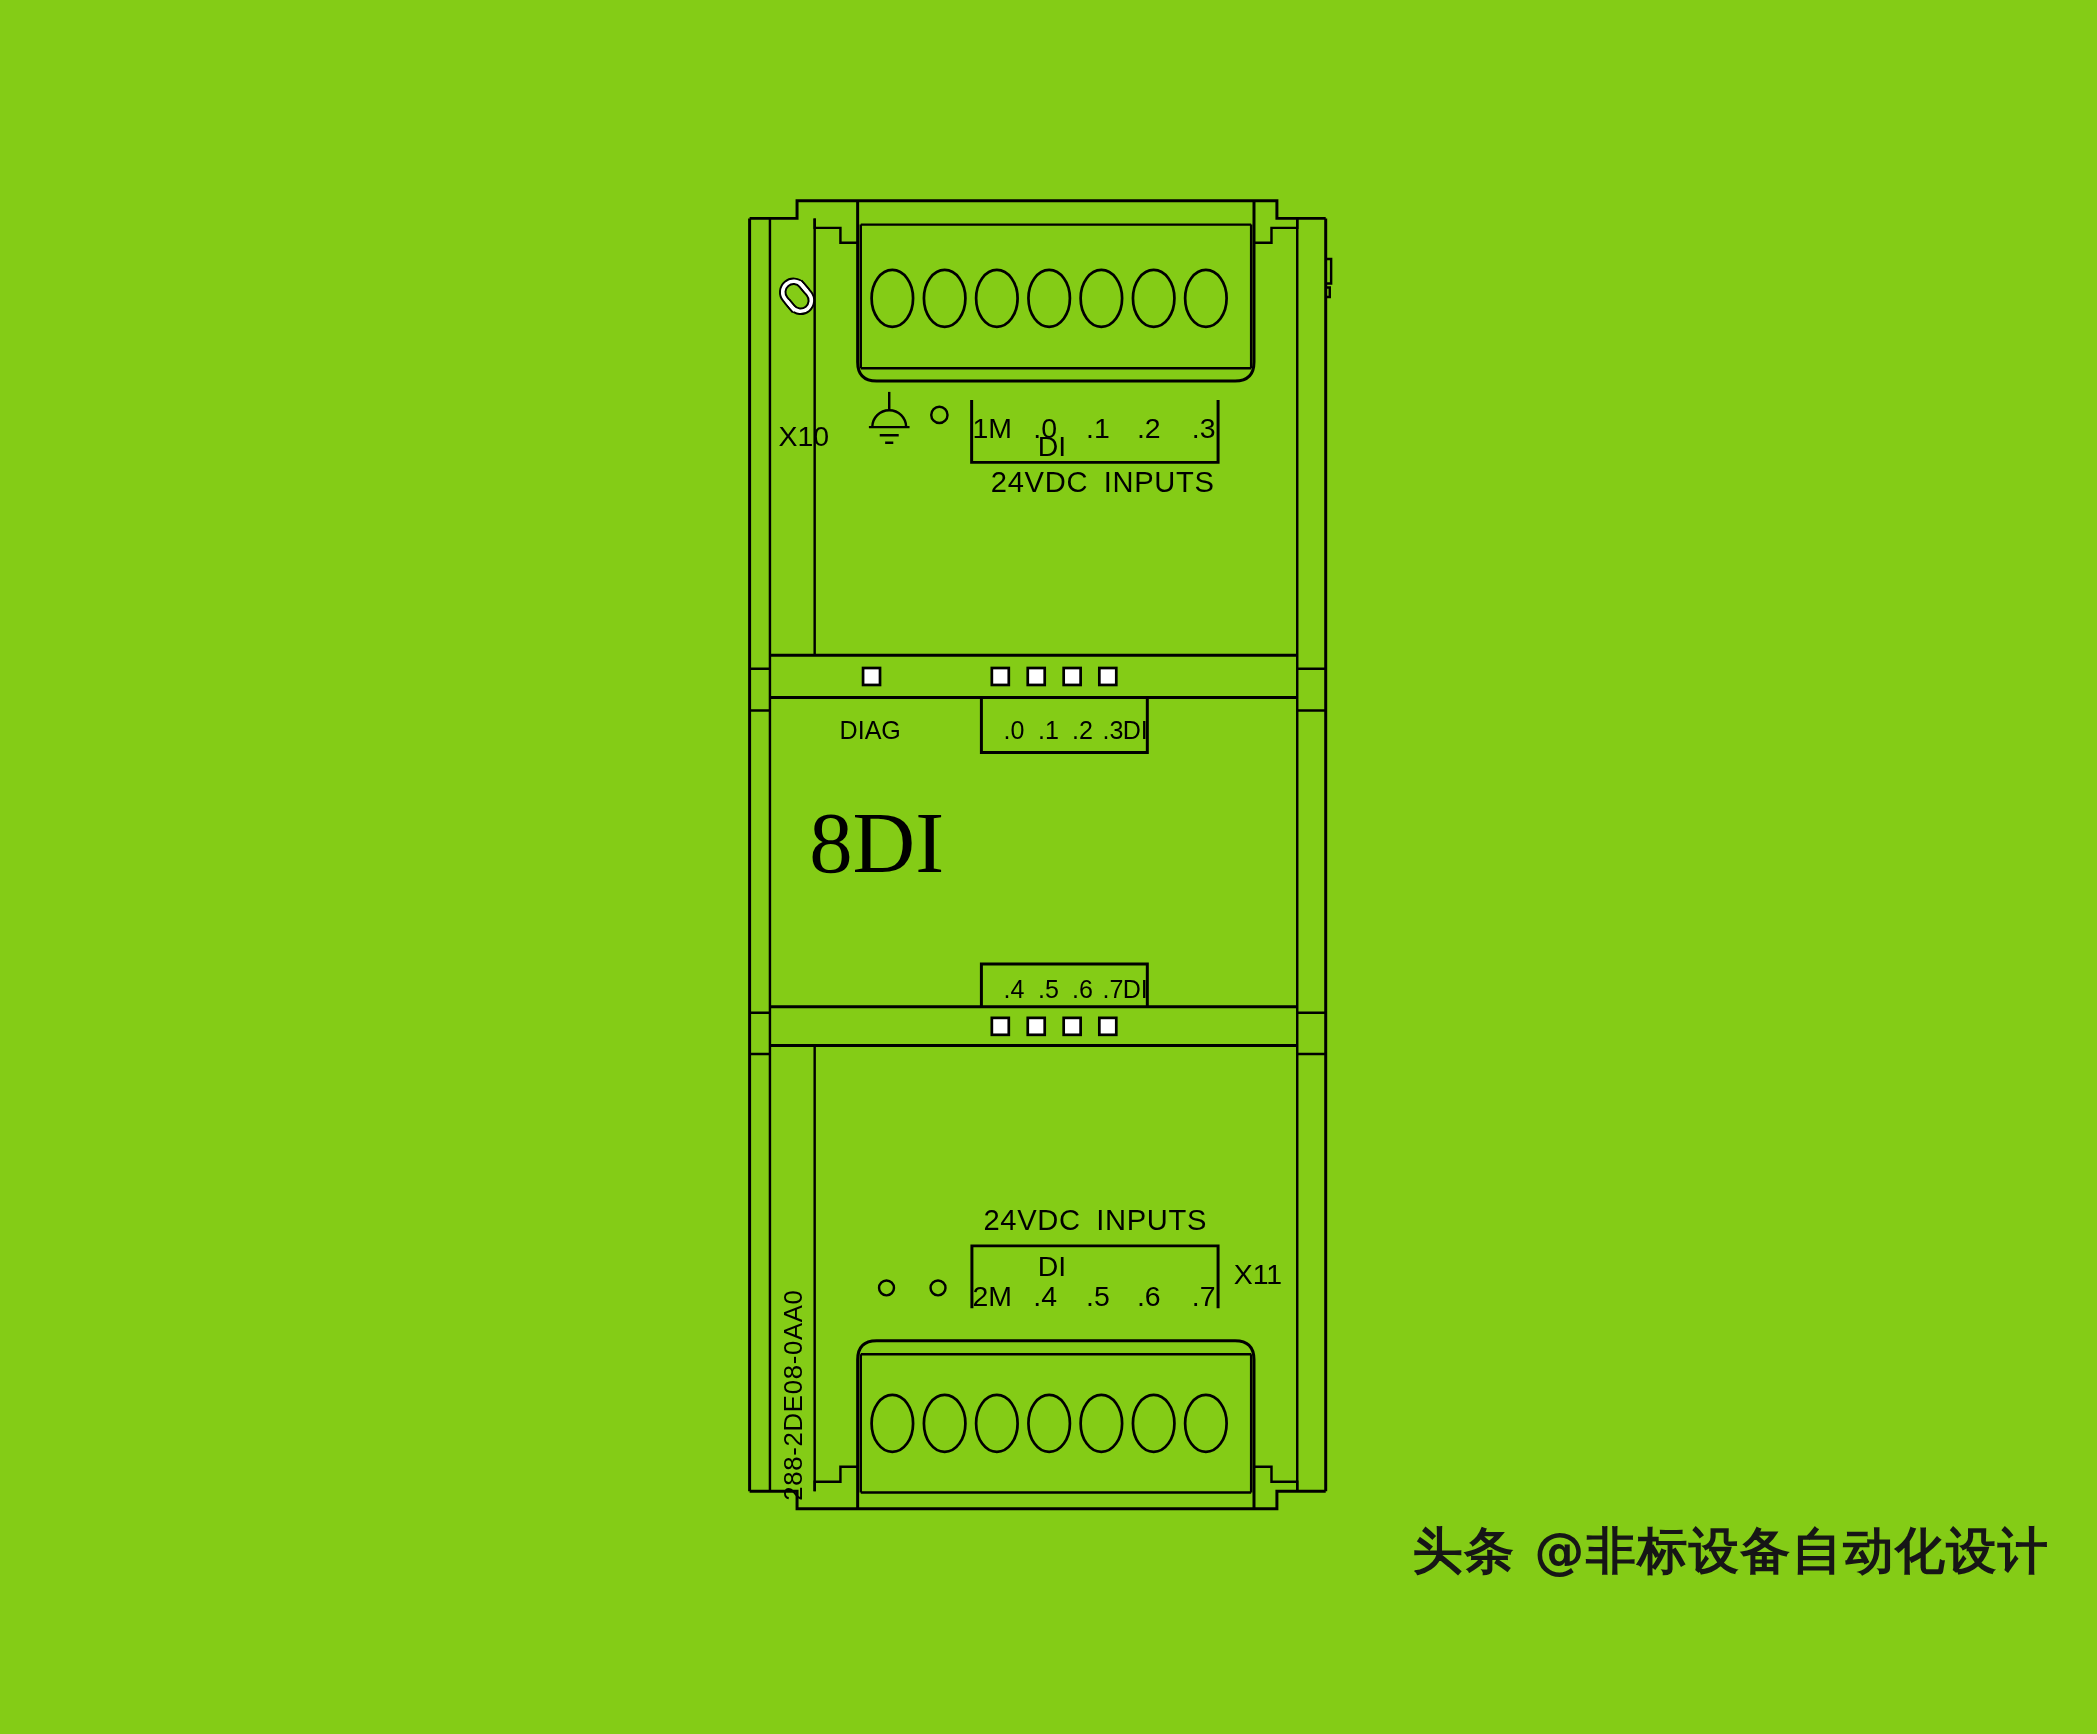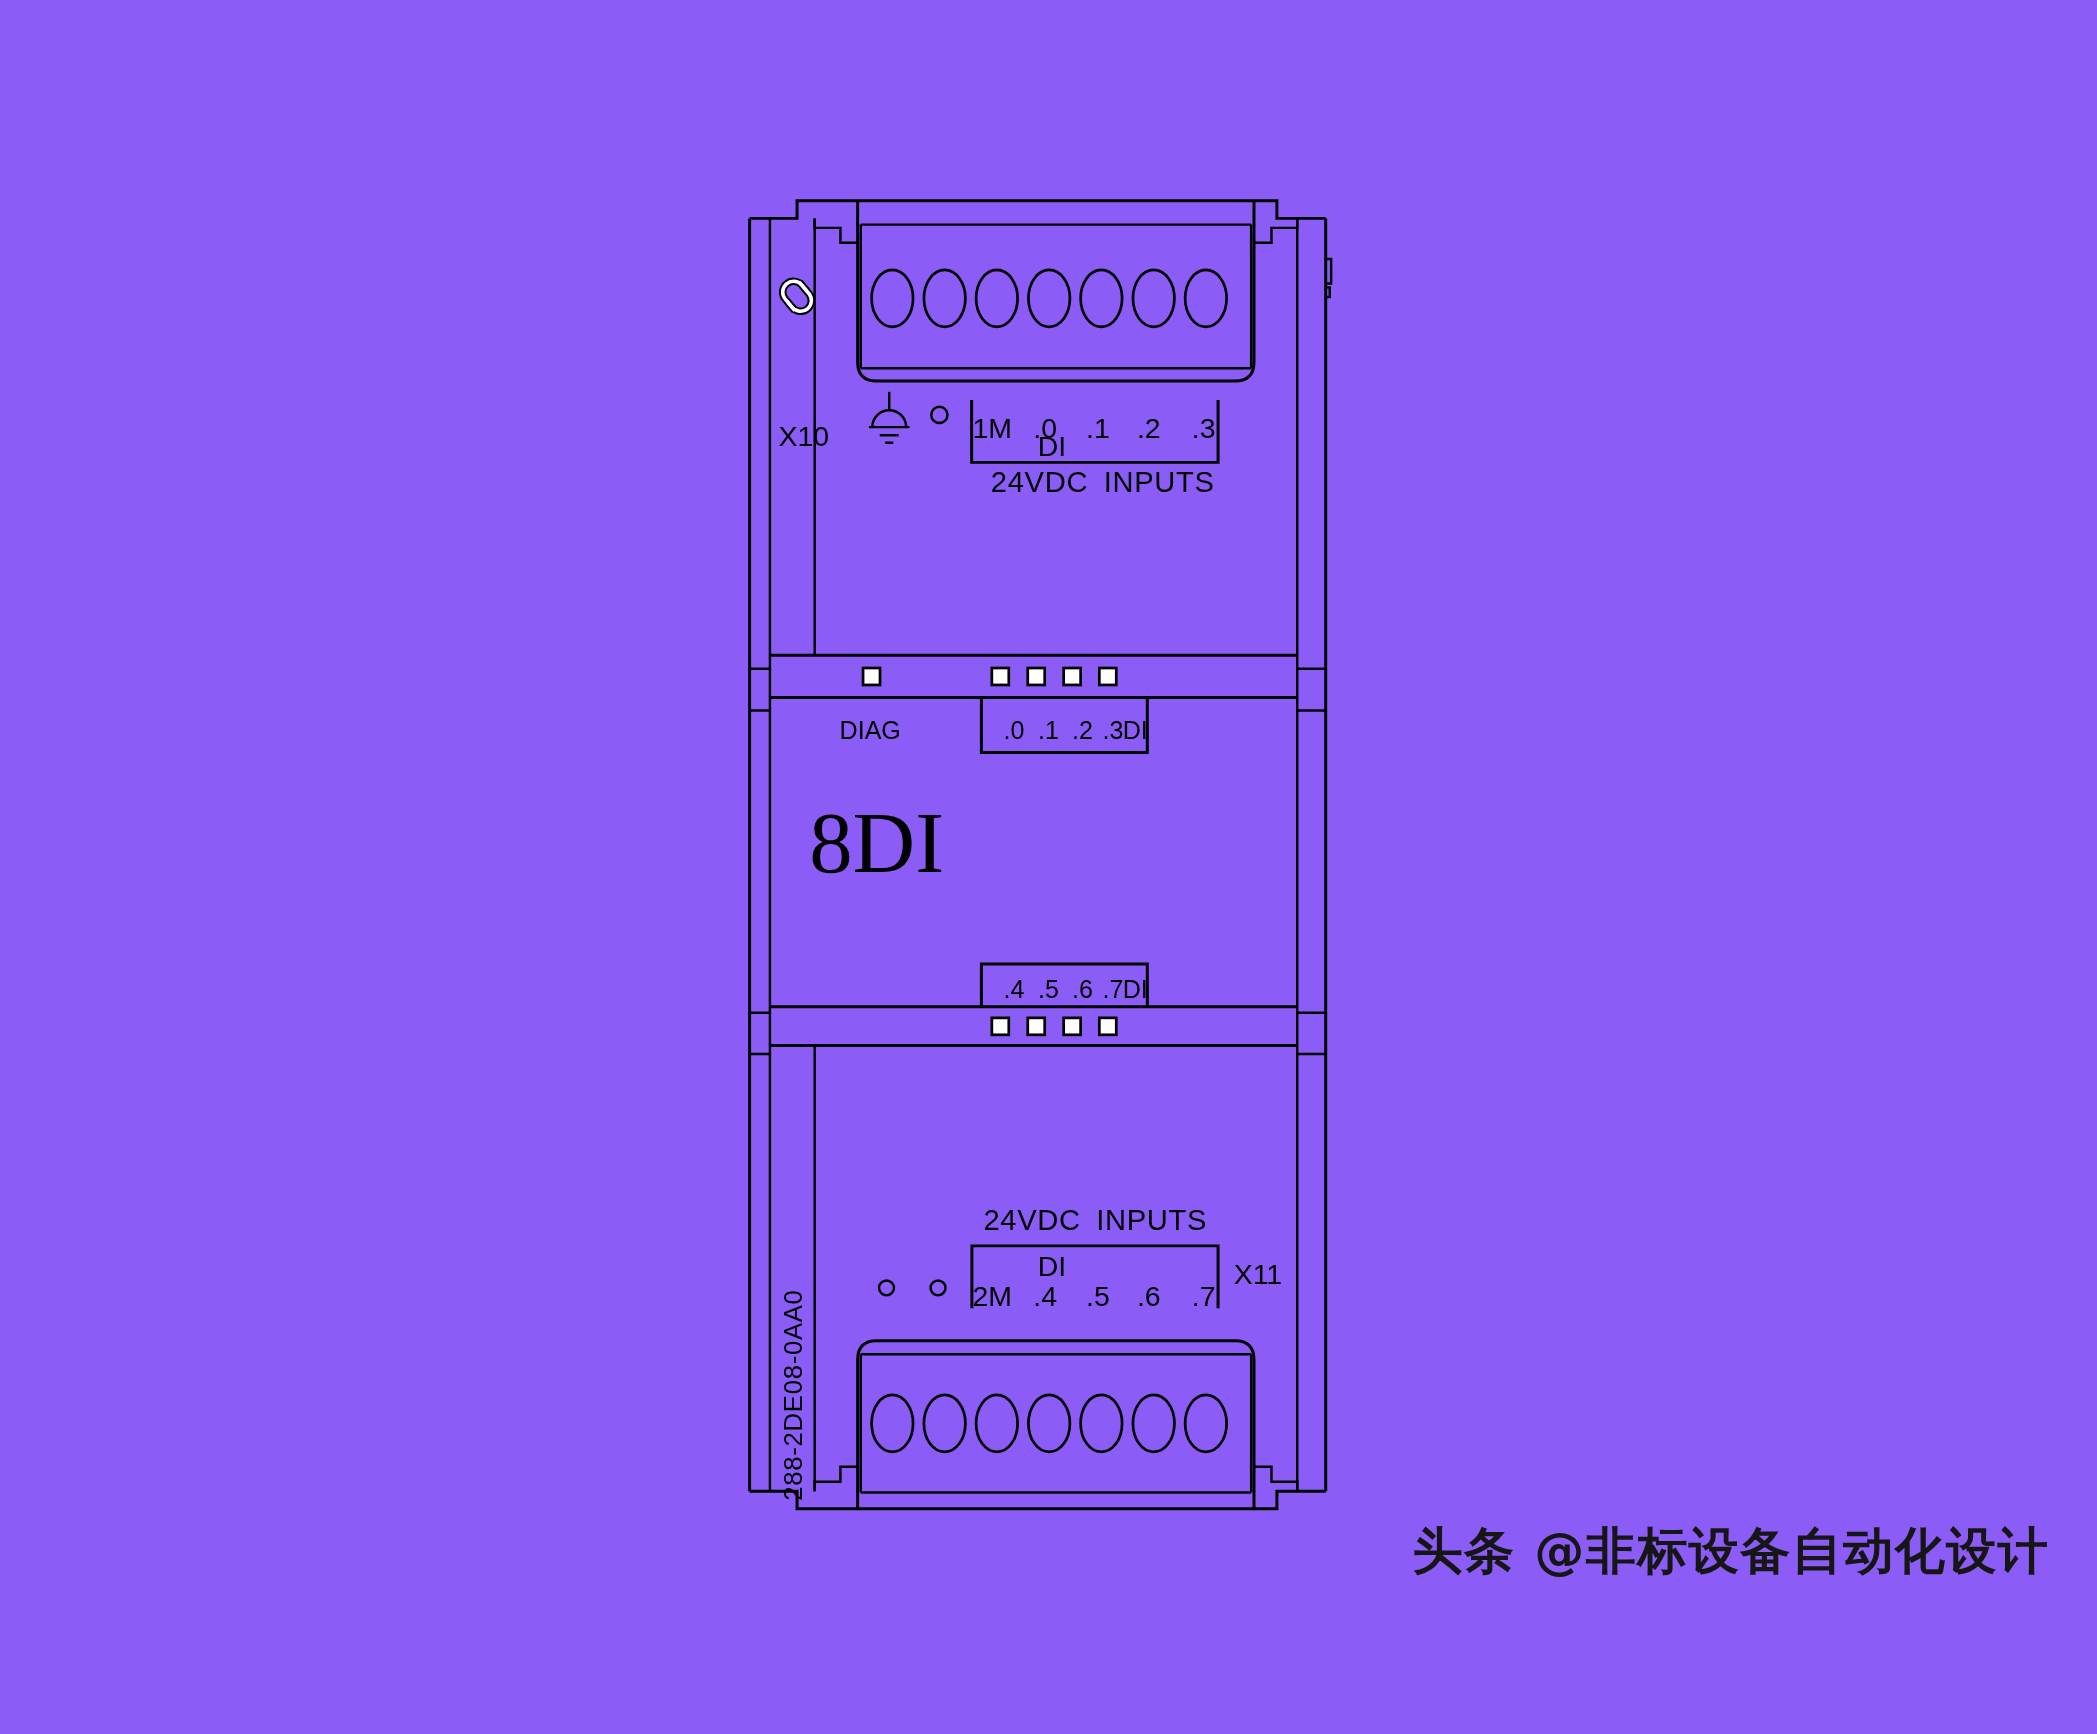--- a/index.html
+++ b/index.html
@@ -1,16 +1,16 @@
 <!DOCTYPE html>
 <html style="font-size:6.7px"><head>
 <meta charset="utf-8">
 <style>
   html,body{margin:0;padding:0;background:#ffffff;width:100%;height:100%;}
-  .stage{position:fixed;inset:0;background:#8b5cf6;display:flex;align-items:center;justify-content:center;}
+  .stage{position:fixed;inset:0;background:#84cc16;display:flex;align-items:center;justify-content:center;}
   svg{width:100%;height:100%;display:block;}
   .ln{fill:none;stroke:#000;stroke-width:2.2;stroke-linecap:butt;stroke-linejoin:miter;}
   .ln-thin{fill:none;stroke:#000;stroke-width:1.8;}
   .hole{fill:none;stroke:#000;stroke-width:2;}
   .ledsq{fill:#ffffff;stroke:#000;stroke-width:2;}
   .lbl{font-family:"Liberation Sans",sans-serif;fill:#000;}
   .t21{font-size:21px;}
   .t18{font-size:18.5px;}
   .cap{font-size:21.5px;letter-spacing:0.5px;word-spacing:5px;}
   .big{font-family:"Liberation Serif",serif;font-size:64px;}

